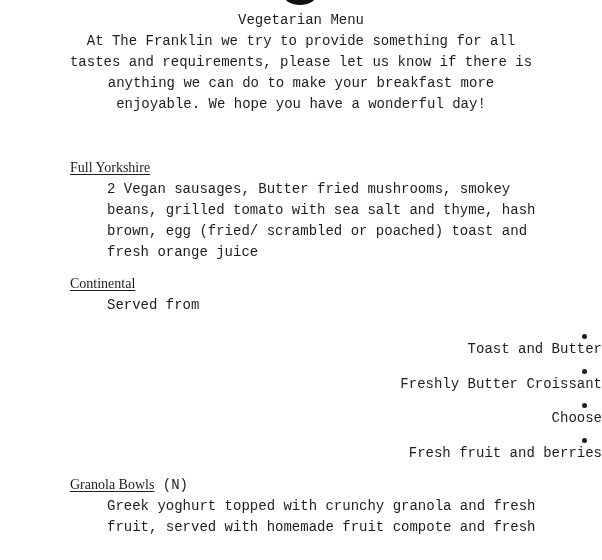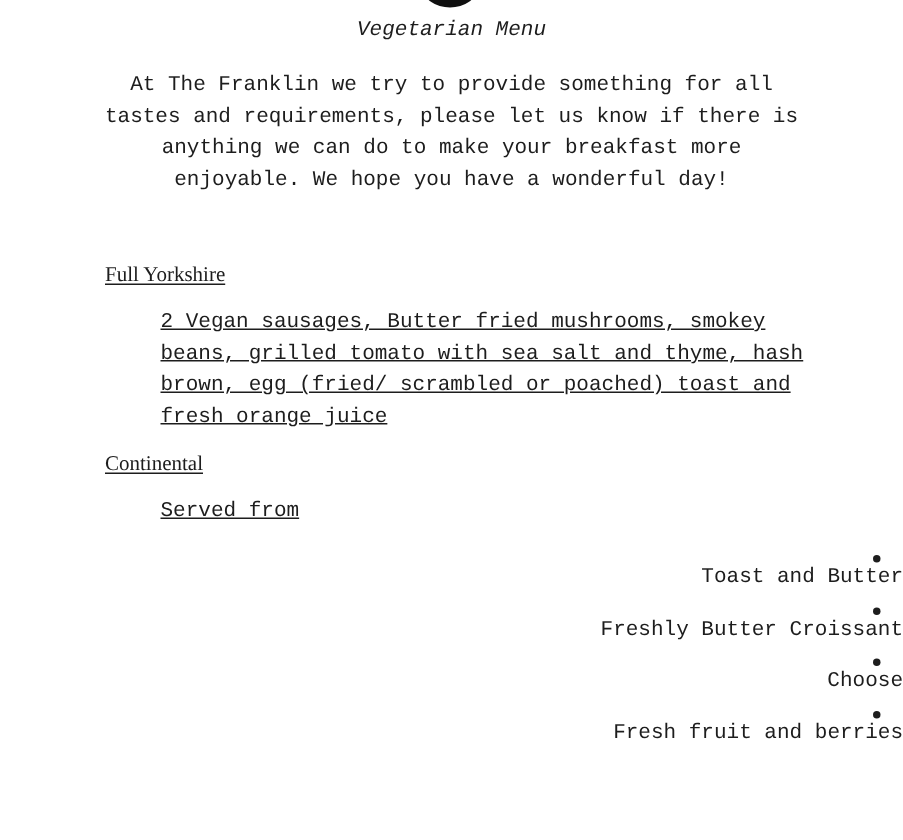--- a/index.html
+++ b/index.html
@@ -32,44 +32,41 @@
   }
   h1, h2, p, ul, li {
     margin: 0;
     padding: 0;
     font-size: inherit;
     font-weight: normal;
     line-height: inherit;
   }
   .title {
     text-align: center;
-    font-style: italic;
   }
   .intro {
     width: 470px;
-    margin: 16px auto 0;
+    margin: 0 auto 0;
     text-align: center;
   }
   .heading {
     margin-left: 70px;
     margin-top: 10px;
   }
   .heading.first {
     margin-top: 42px;
   }
   .u {
     text-decoration: underline;
     text-underline-offset: 2px;
     font-family: Liberation Serif, serif;
   }
   .desc, .plain {
     margin-left: 107px;
-    margin-top: 10px;
     width: 445px;
-    text-decoration: underline;
   }
   ul.options {
     list-style: none;
     margin-top: 10px;
     margin-left: 123px;
   }
   ul.options li {
     display: flex;
     align-items: flex-end;
     line-height: 21.5px;
@@ -117,14 +114,18 @@
         <span class="dot"></span>
         <span>Choose</span>
       </li>
       <li>
         <span class="dot"></span>
         <span>Fresh fruit and berries</span>
       </li>
     </ul>
   </section>
 
+  <section>
+    <h2 class="heading"><span class="u">Granola Bowls</span> <span>(N)</span></h2>
+    <p class="desc">Greek yoghurt topped with crunchy granola and fresh fruit, served with homemade fruit compote and fresh</p>
+  </section>
 
 </div>
 
 </body></html>

